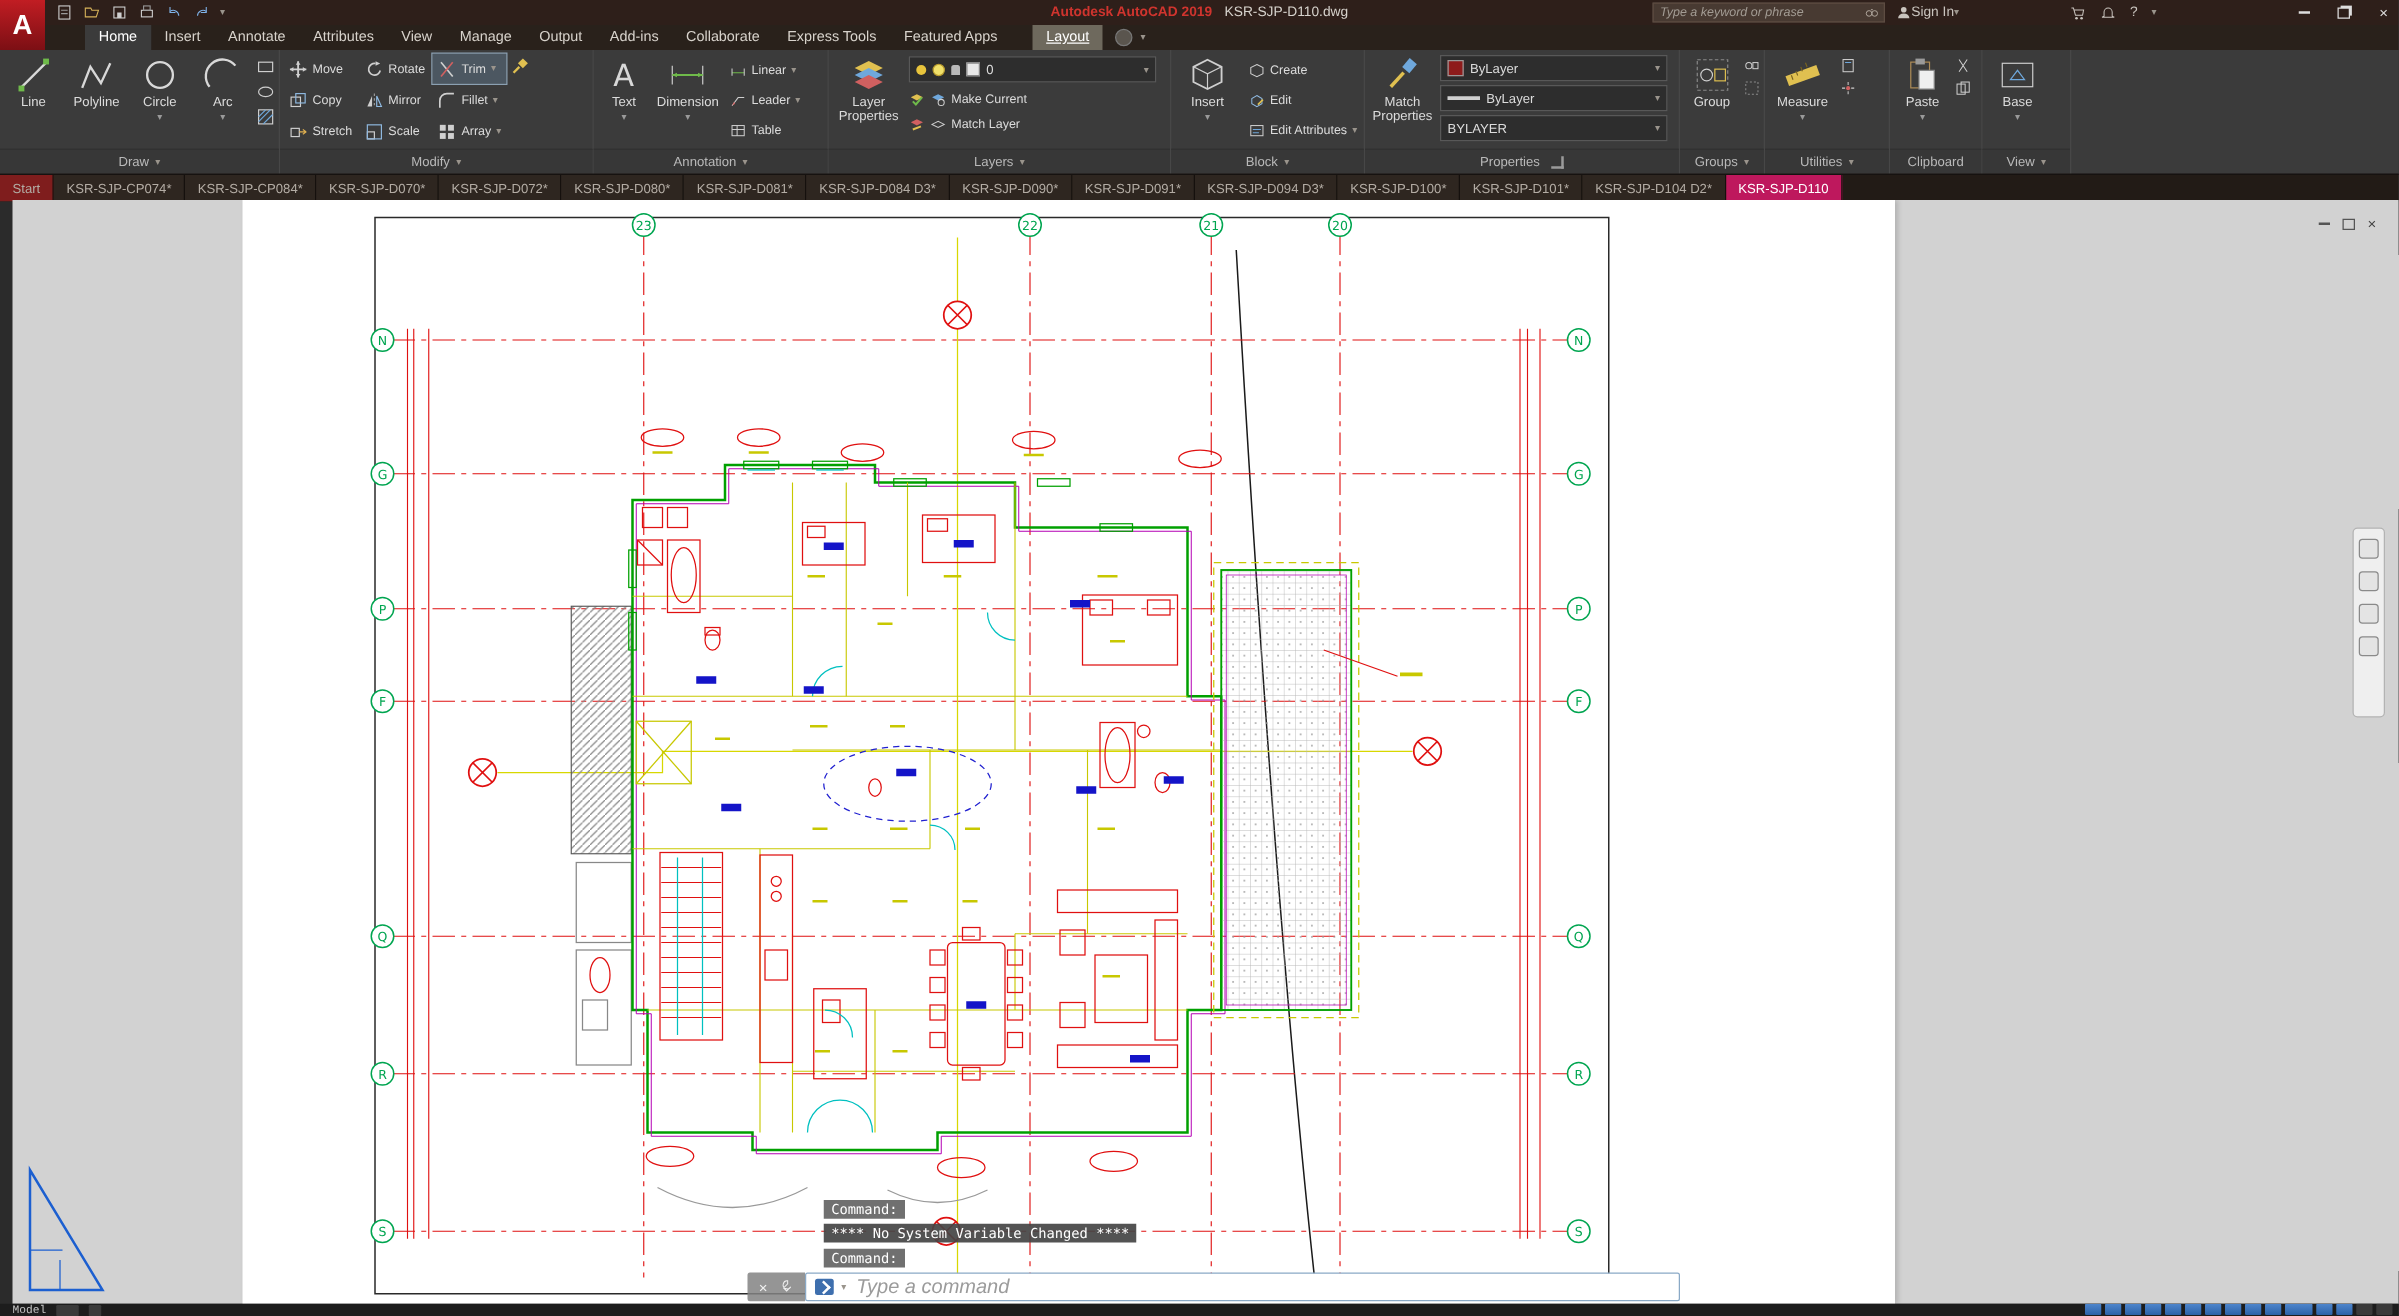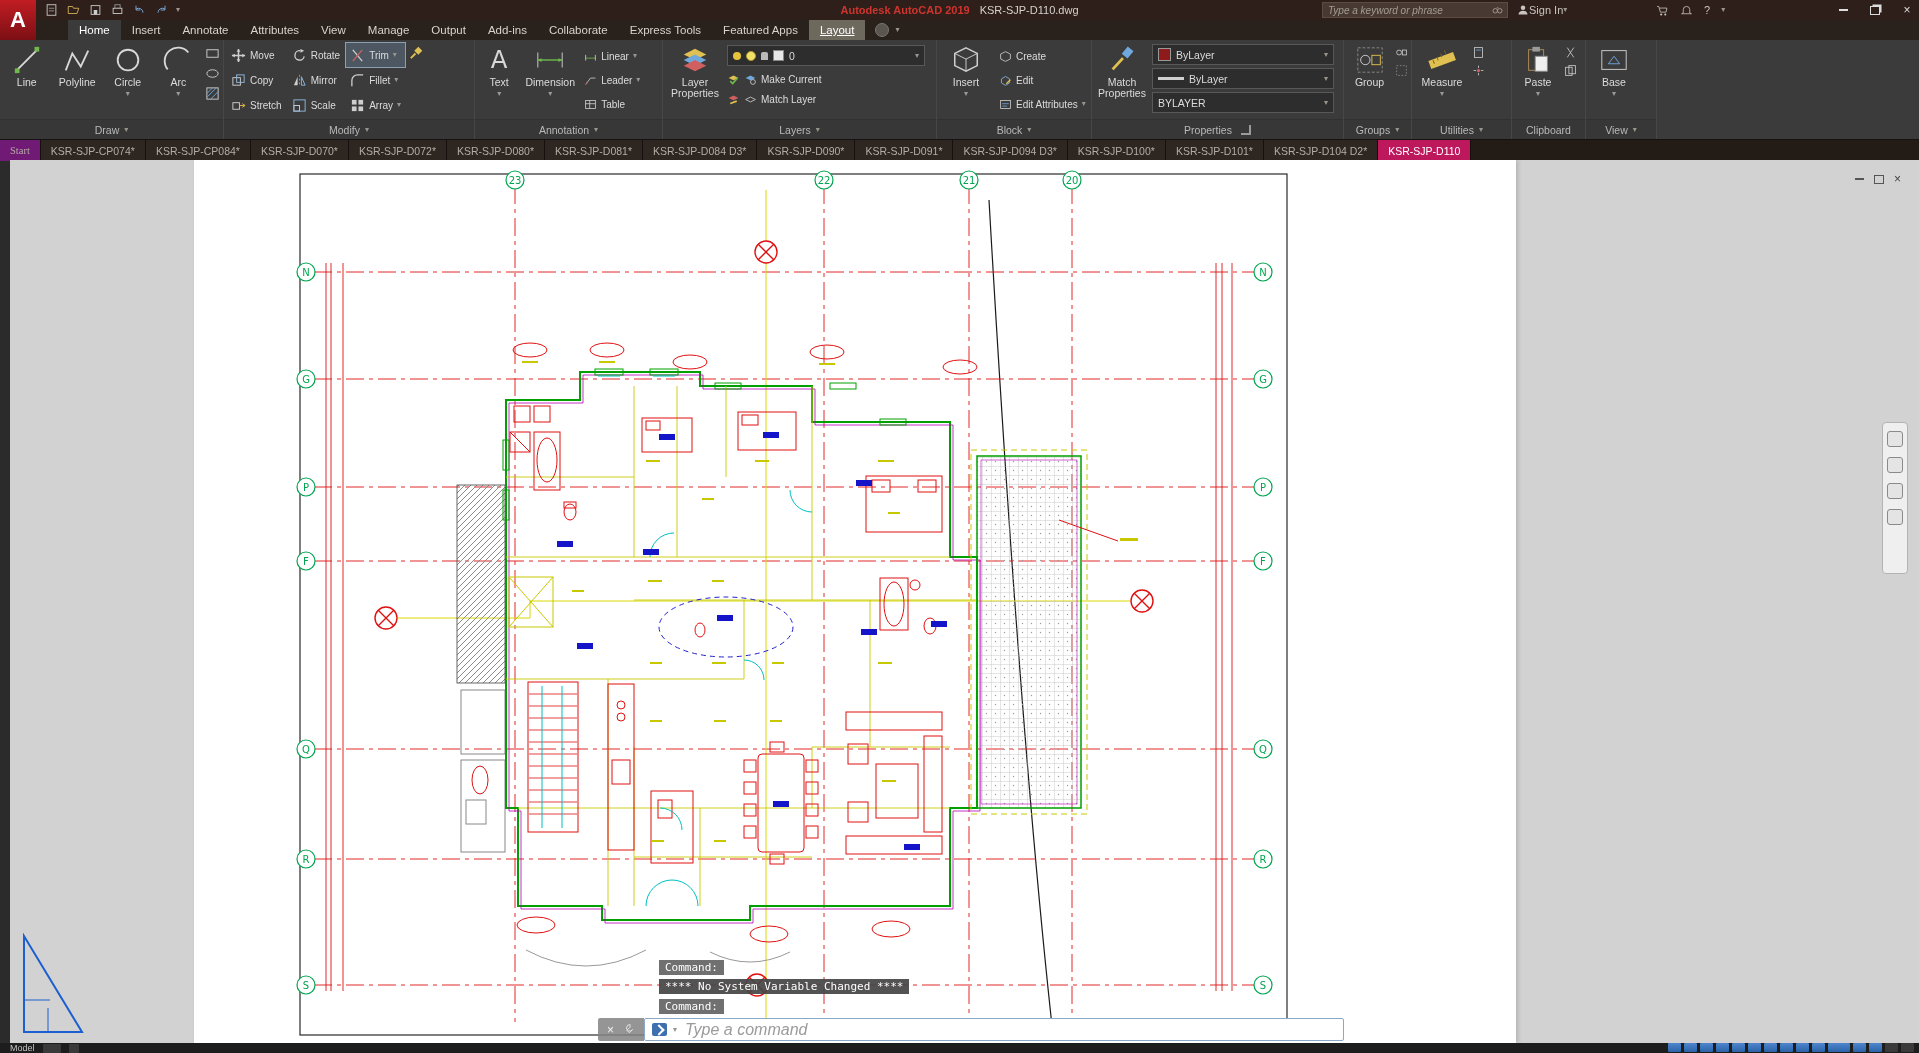--- a/index.html
+++ b/index.html
@@ -24,21 +24,21 @@
   .wbtn{width:16px;height:14px;display:flex;align-items:center;justify-content:center;color:#ddd;font-size:12px;}
   .min-glyph{width:9px;height:0;border-top:2px solid #ddd;}
   .restore-glyph{width:8px;height:7px;border:1px solid #ddd;box-shadow:2px -2px 0 -0.5px #ddd;}
   .caret{color:#9a948c;font-size:8px;line-height:1;}
 
   
   .menubar{position:absolute;top:20px;left:0;right:0;height:20px;background:#29211b;display:flex;align-items:stretch;
            padding-left:48px;font-size:11.5px;color:#d8d3cc;}
   .mtab{display:flex;align-items:center;padding:0 11px;white-space:nowrap;}
   .mtab.active{background:#3b3b3b;color:#fff;margin-left:20px;}
-  .mtab.layout-tab{background:#6e695d;color:#fff;margin-left:0;text-decoration:underline;}
+  .mtab.layout-tab{background:#6e695d;color:#fff;margin-left:17px;text-decoration:underline;}
   .menu-extra{display:flex;align-items:center;gap:6px;margin-left:10px;}
   .mcirc{width:12px;height:12px;border-radius:50%;background:#5a554e;border:1px solid #777;}
 
   
   .ribbon{position:absolute;top:40px;left:0;right:0;height:99px;background:#3b3b3b;border-bottom:1px solid #262626;display:flex;}
   .panel{display:flex;flex-direction:column;border-right:1px solid #474747;box-sizing:border-box;}
   .panel-body{flex:1;display:flex;padding:2px 3px 0 3px;gap:3px;overflow:hidden;}
   .panel-label{height:19px;background:#373737;border-top:1px solid #313131;color:#b9b9b9;font-size:10.5px;
                display:flex;align-items:center;justify-content:center;gap:5px;}
   .bigbtn{width:52px;display:flex;flex-direction:column;align-items:center;color:#dcdcdc;font-size:10.5px;text-align:center;padding-top:3px;cursor:default;}
@@ -60,21 +60,21 @@
   .bulb{width:8px;height:8px;border-radius:50%;background:#e8c43c;flex:none;}
   .sun{width:8px;height:8px;border-radius:50%;background:#f0e06a;border:1px solid #b89b2e;flex:none;}
   .lock{width:7px;height:8px;background:#b9b9b9;border-radius:2px 2px 0 0;flex:none;}
   .lsw{width:9px;height:9px;background:#e8e8e8;border:1px solid #888;flex:none;}
   .launcher{width:8px;height:8px;border-right:2px solid #9a9a9a;border-bottom:2px solid #9a9a9a;margin-left:4px;}
 
   
   .doctabs{position:absolute;top:139px;left:0;right:0;height:21px;background:#221b16;display:flex;align-items:stretch;
            font-size:10.5px;color:#b3aca4;border-top:1px solid #161210;}
   .dtab{display:flex;align-items:center;padding:0 10px;background:#2e2620;border-right:1px solid #15100d;white-space:nowrap;}
-  .dtab.start{background:#701a75;font-family:Liberation Serif, serif;}
+  .dtab.start{background:#7f1d1d;}
   .dtab.active{background:#be185d;color:#fff;}
 
   
   .canvas{position:absolute;top:160px;left:10px;right:0;height:883px;background:#d2d2d2;overflow:hidden;}
   .sheet{position:absolute;left:184px;top:0;width:1322px;height:883px;background:#fff;box-shadow:2px 0 4px rgba(0,0,0,.15);}
   svg.plan{position:absolute;left:0;top:0;width:1919px;height:883px;}
 
   .dwg-ctrls{position:absolute;left:1845px;top:13px;display:flex;gap:10px;align-items:center;color:#4a4a4a;}
   .dmin{width:9px;border-top:2px solid #555;height:0;}
   .drest{width:8px;height:7px;border:1px solid #555;}
@@ -92,21 +92,21 @@
   .dock-x{font-size:12px;line-height:1;color:#f2f2f2;}
   .dock-field{flex:1;background:#fff;border:1px solid #8aa9c6;border-radius:2px;display:flex;align-items:center;gap:6px;padding:0 7px;}
   .dock-field input{flex:1;border:none;outline:none;font-size:16px;color:#333;font-style:italic;min-width:0;}
   .dock-field input::placeholder{color:#9b9b9b;font-style:italic;}
   .prompt-chip{width:15px;height:13px;background:#3e6fae;border-radius:2px;flex:none;display:flex;align-items:center;justify-content:center;}
   .prompt-chip i{display:block;width:6px;height:6px;border-right:2px solid #fff;border-bottom:2px solid #fff;transform:rotate(-45deg);margin-left:-2px;}
 
   
   .statusbar{position:absolute;bottom:0;left:0;right:0;height:10px;background:#1d1d1d;display:flex;align-items:flex-start;
              overflow:hidden;color:#c4c4c4;font-size:9px;}
-  .sb-left{display:flex;align-items:center;gap:8px;padding-left:10px;height:10px;}
+  .sb-left{display:flex;align-items:center;gap:8px;padding-left:10px;height:10px;font-family:Liberation Mono, monospace;}
   .sb-icons{margin-left:auto;display:flex;gap:3px;padding-right:5px;align-items:flex-start;}
   .sb-ico{width:13px;height:9px;background:linear-gradient(#4e86cd,#2c62a8);border-radius:1px;}
   .sb-ico.alt{background:#3a3a3a;}
   input::placeholder{color:#a39c94;}
 </style>
 </head>
 <body>
 
 <div class="app">
 

